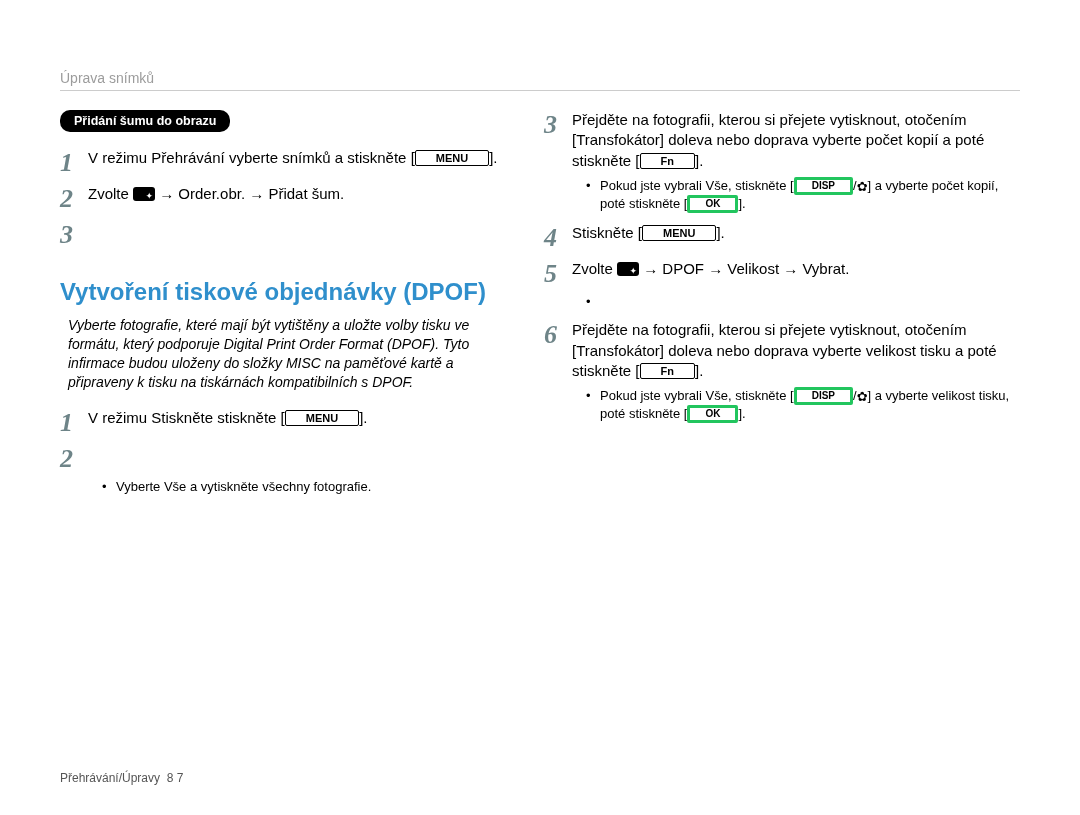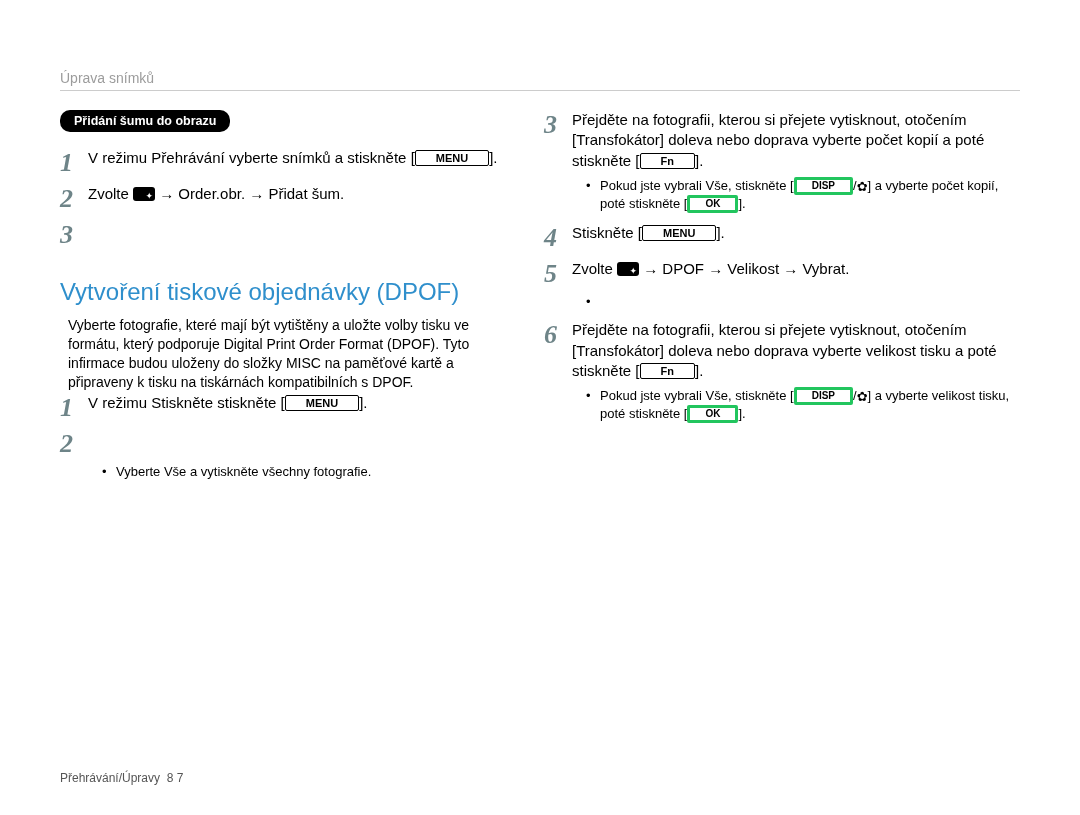--- a/index.html
+++ b/index.html
@@ -70,30 +70,31 @@
   }
   .step-text {
     font-size: 15px;
     flex: 1;
   }
   .step-text .bold {
     font-weight: normal;
   }
   h2.section {
     font-family: Arial, Helvetica, sans-serif;
-    font-weight: normal;
+    font-weight: bold;
     color: #2f8fcc;
     font-size: 24px;
     margin: 30px 0 10px 0;
   }
   .para {
     font-size: 14px;
     line-height: 1.35;
     padding-left: 8px;
-    margin-bottom: 1px;
+    margin-bottom: 16px;
+    font-style: italic;
   }
   .sub {
     display: flex;
     align-items: flex-start;
     padding-left: 42px;
     font-size: 13px;
     line-height: 1.35;
     margin-bottom: 10px;
     margin-top: -2px;
   }

